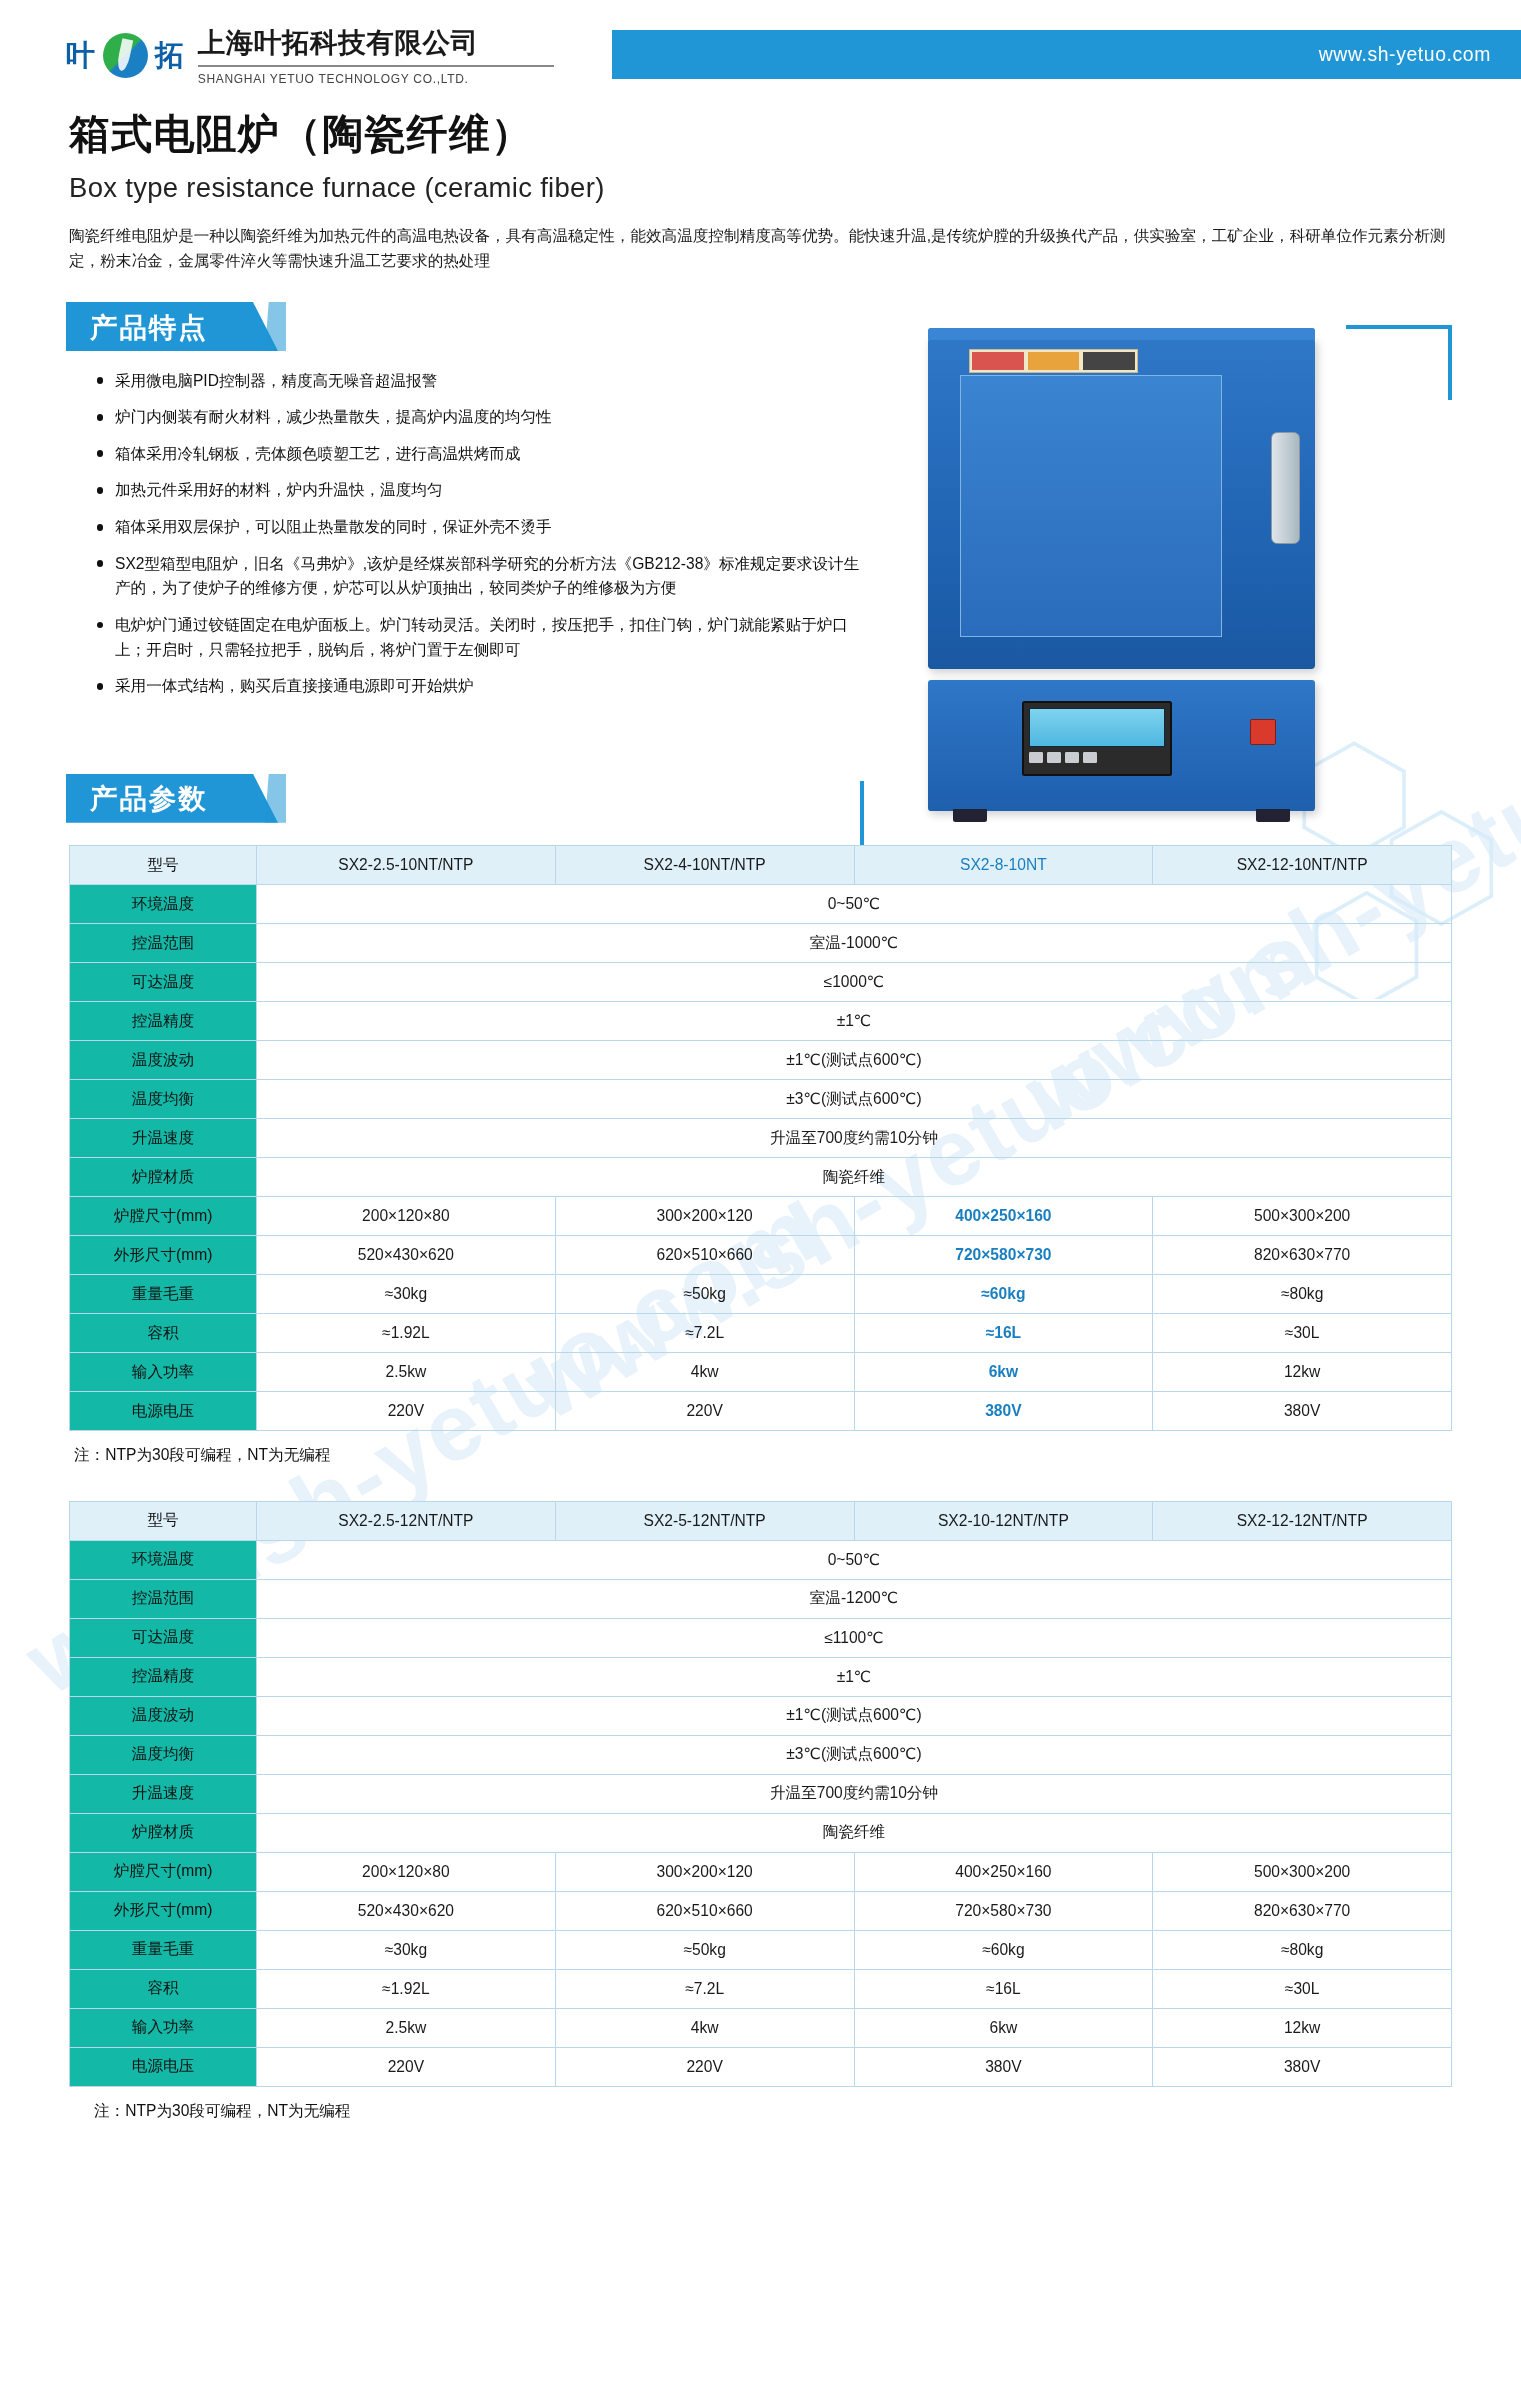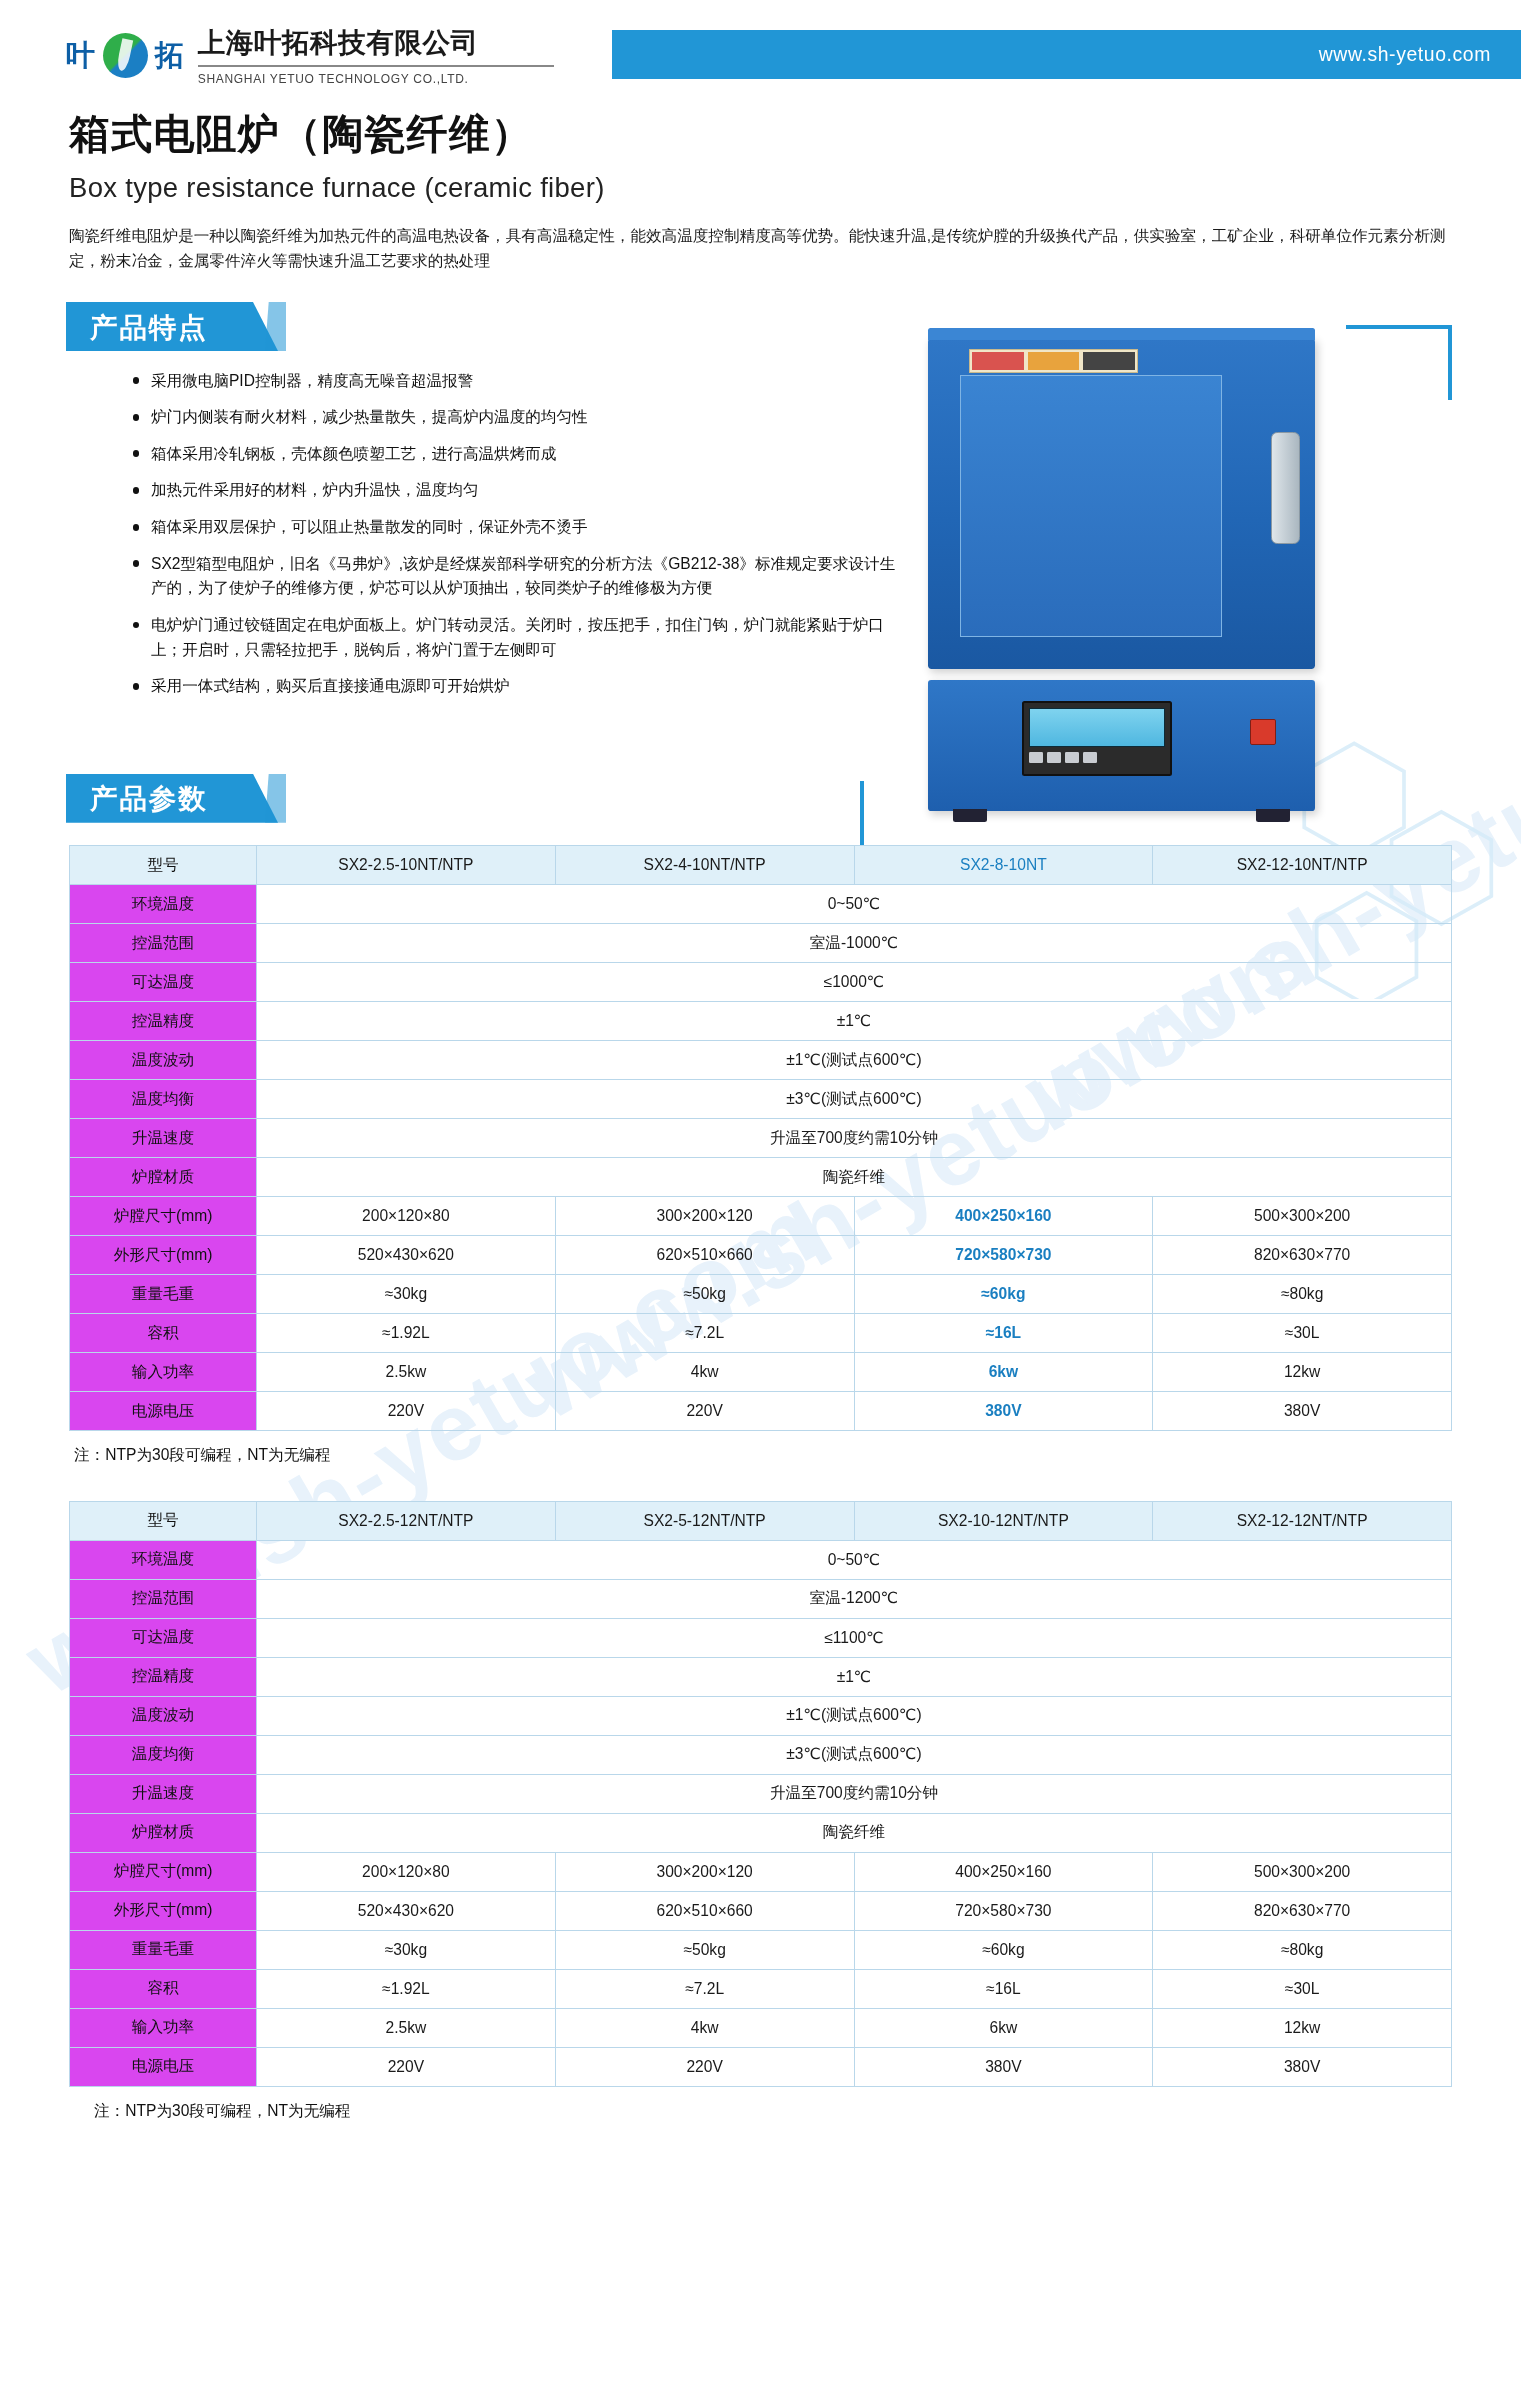--- a/index.html
+++ b/index.html
@@ -165,21 +165,20 @@
     font-size: 27.5px;
     font-weight: bold;
     letter-spacing: 1.9px;
   }
 
   
   .feature-block {
     position: relative;
     z-index: 3;
     margin: 17.5px 0 0 0;
-    padding-left: 36px;
   }
   ul.features {
     margin: 0;
     padding: 0 0 0 94px;
     list-style: none;
     width: 874px;
   }
   ul.features li {
     position: relative;
     font-size: 15.6px;
@@ -330,21 +329,21 @@
   table.spec td {
     border: 0.6px solid #b9d7ea;
     height: 39px;
     font-size: 15.6px;
     text-align: center;
     color: #1a1a1a;
     padding: 2.5px 3.7px;
   }
   table.spec td.lab {
     width: 187px;
-    background: #d946ef;
+    background: #14b8a6;
     color: #111;
     font-weight: normal;
   }
   table.spec tr.head td {
     background: #dff0f9;
     font-weight: normal;
   }
   table.spec td.hl { color: #1a7fc1; font-weight: bold; }
   .note {
     font-size: 15.6px;

